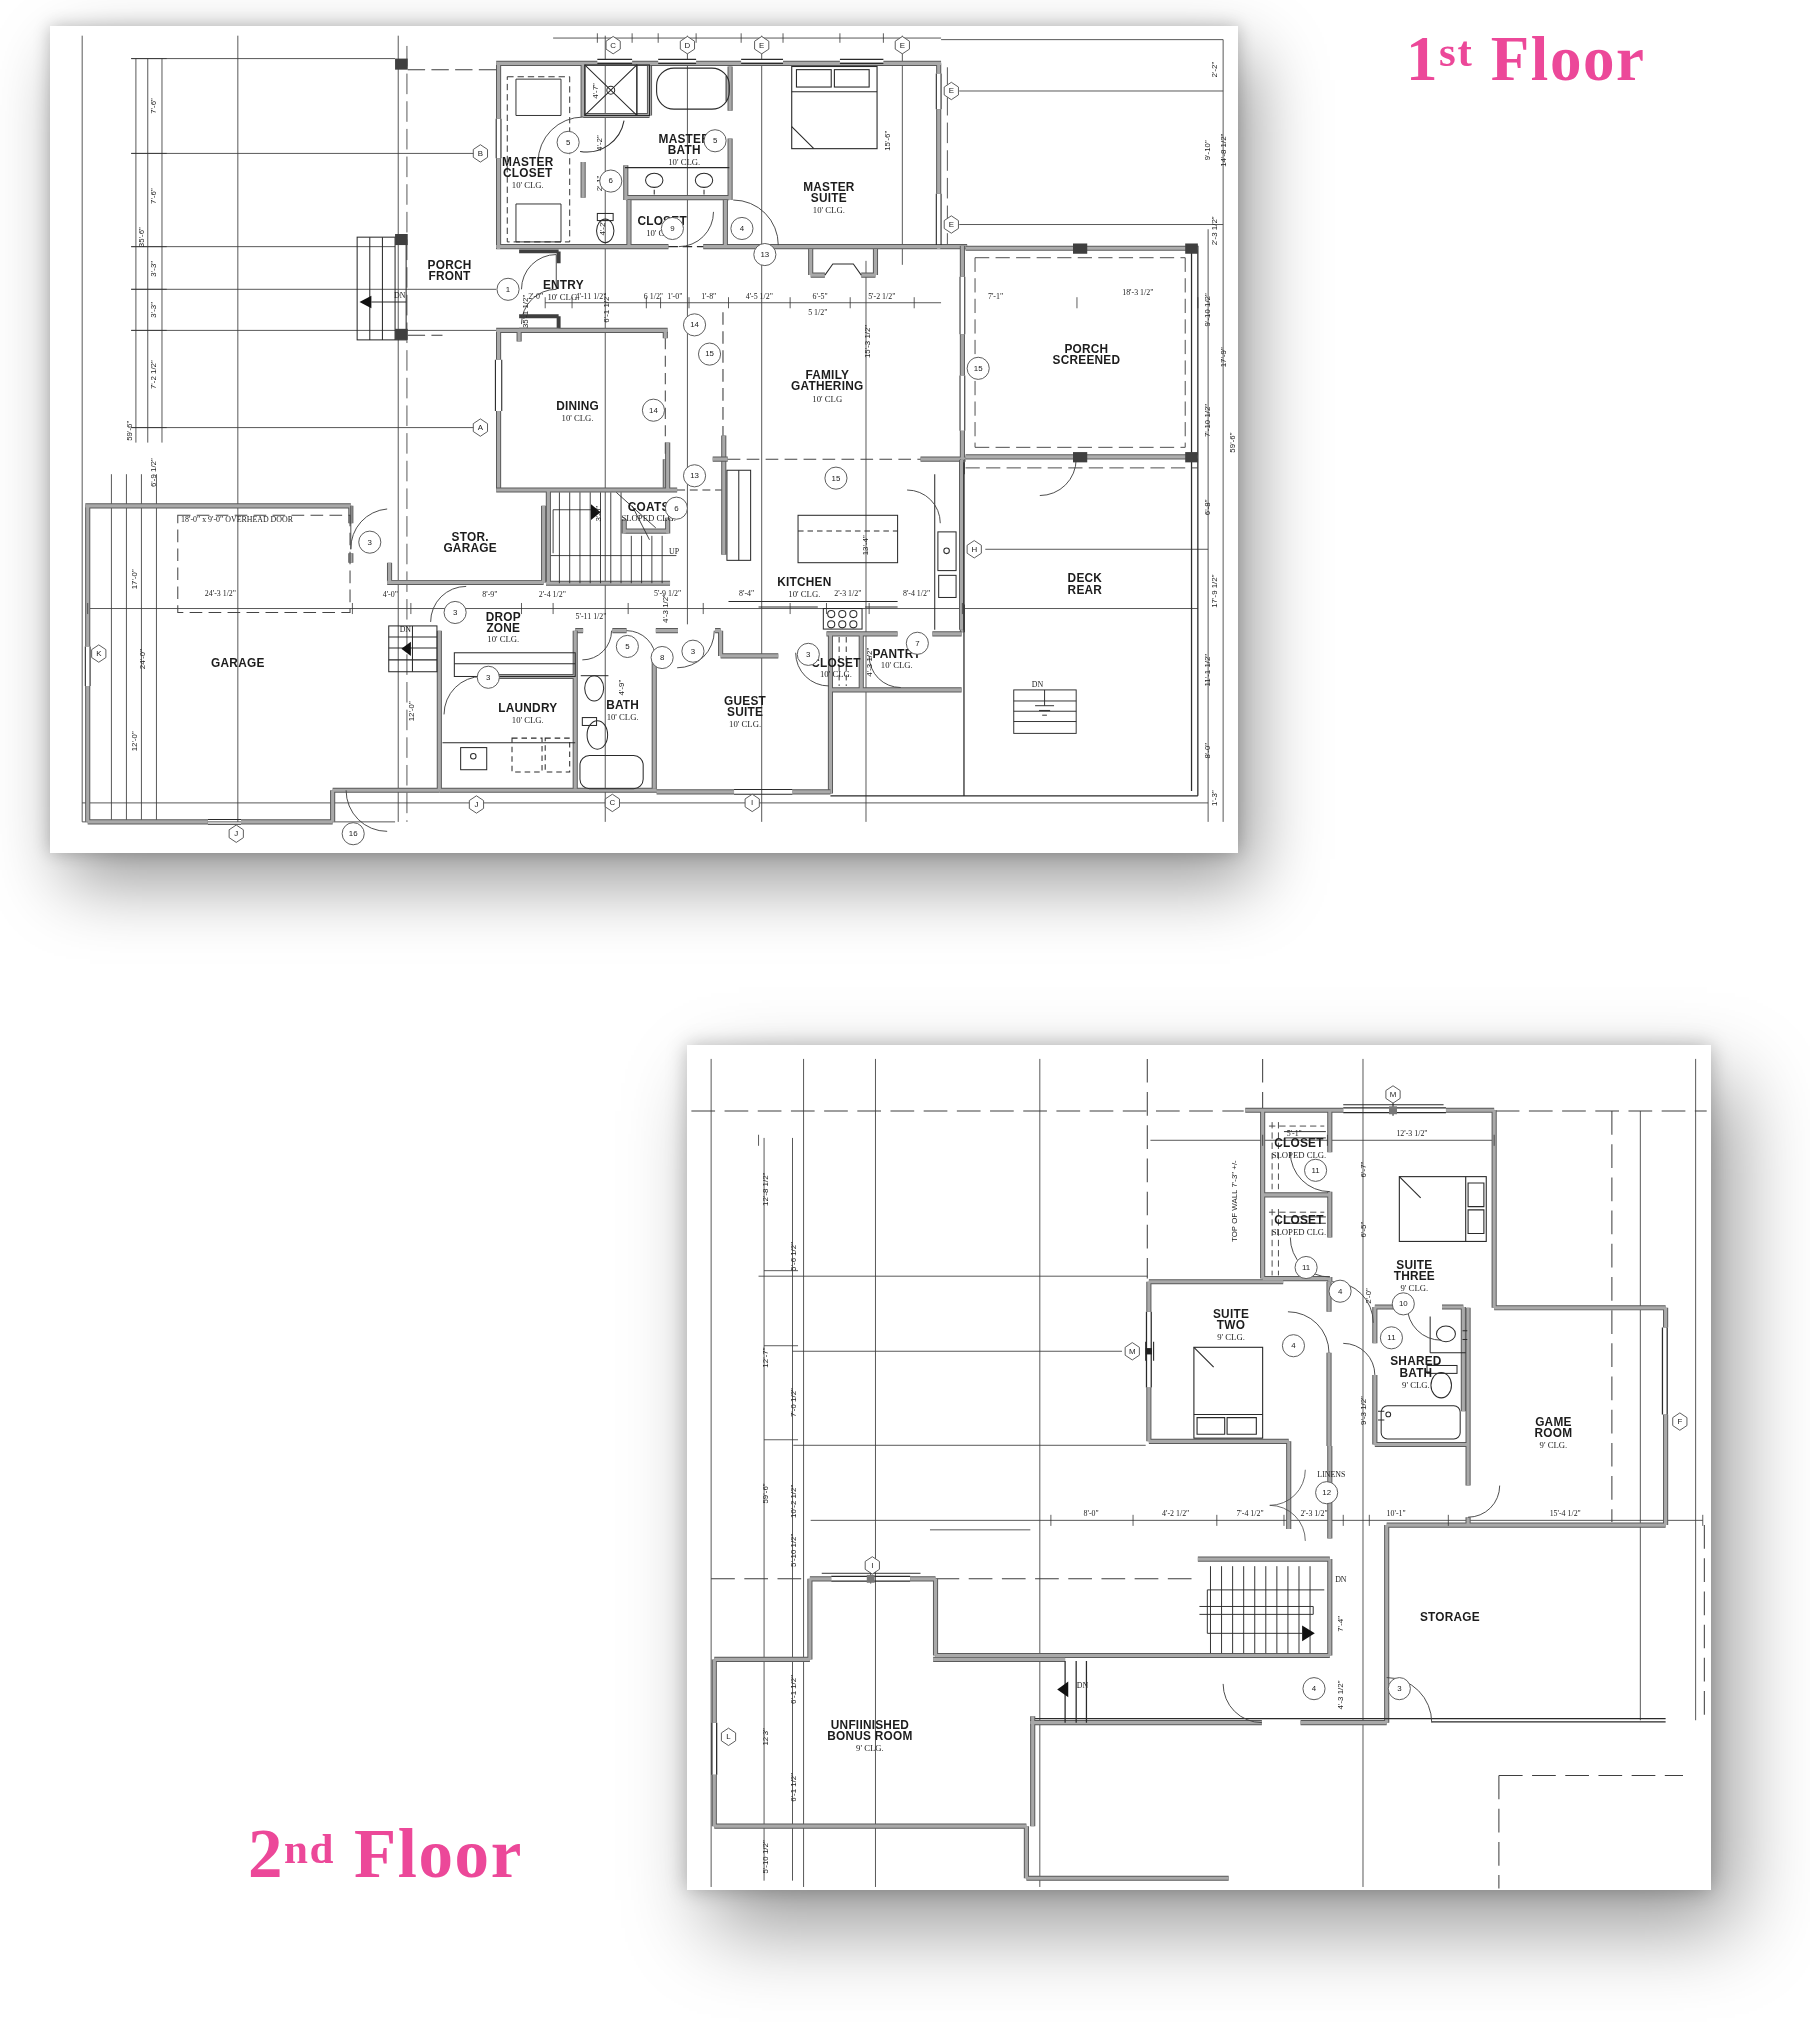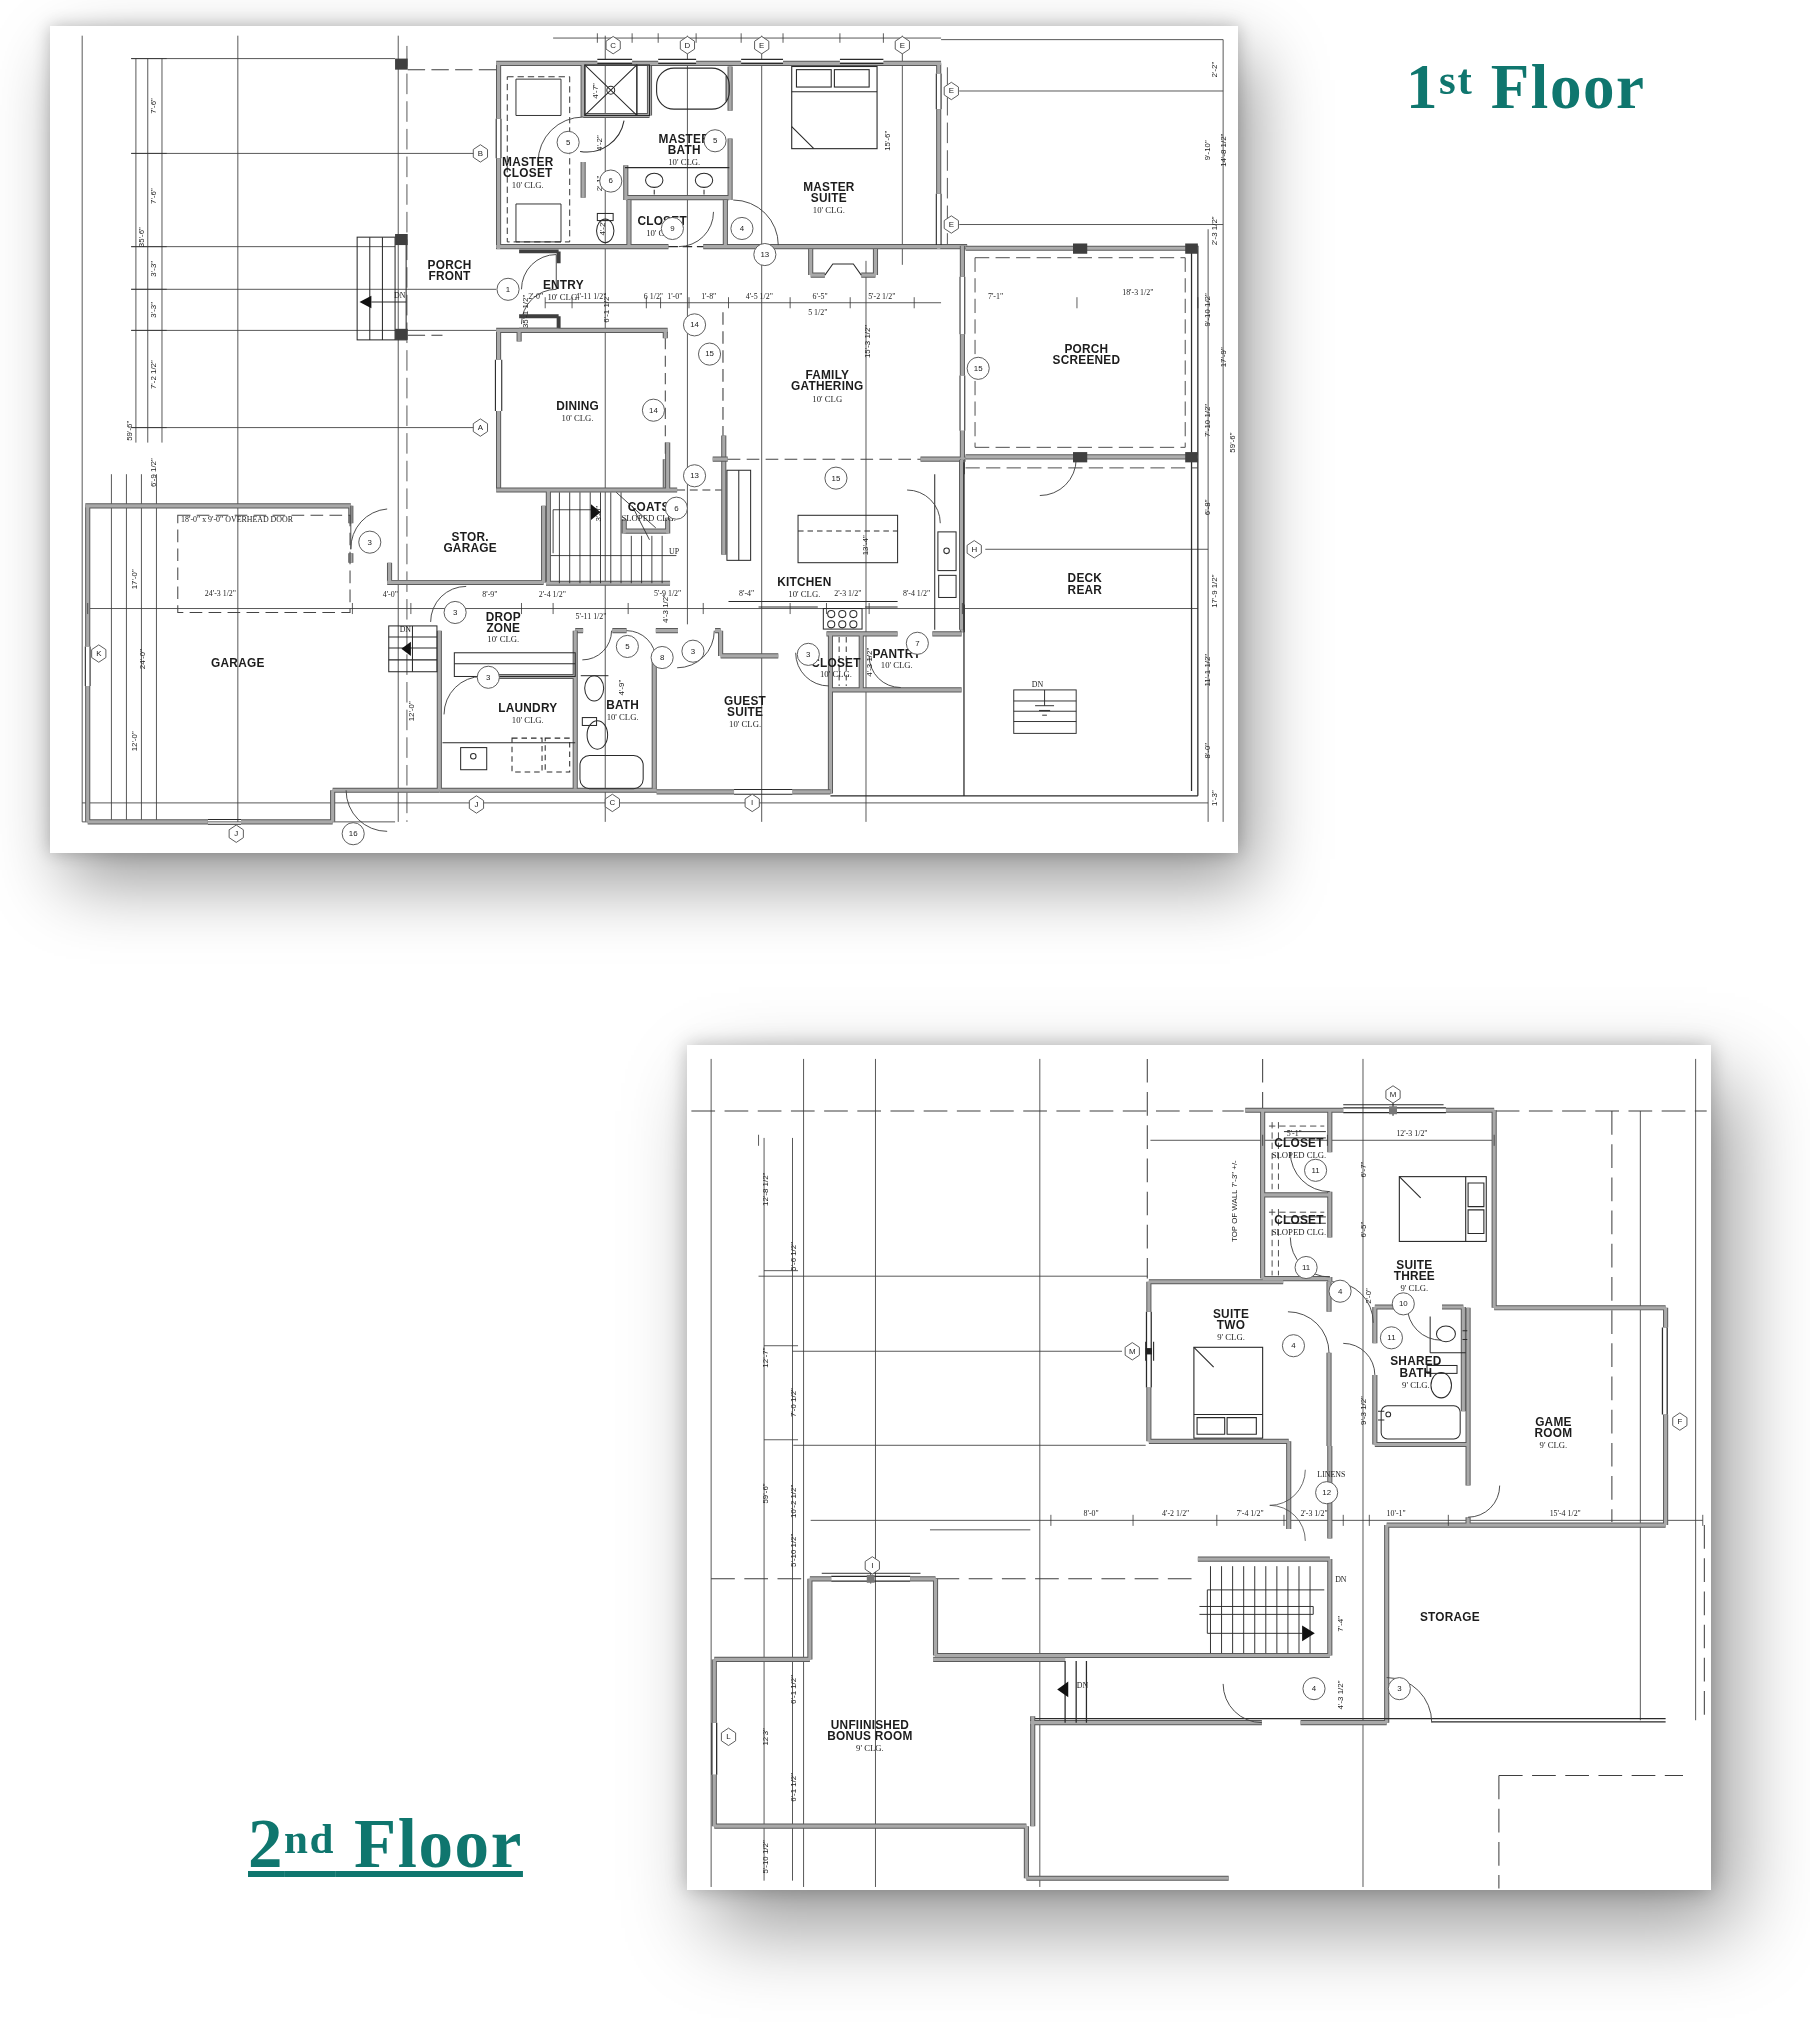--- a/index.html
+++ b/index.html
@@ -4,35 +4,35 @@
 <style>
   html,body{margin:0;padding:0;background:#ffffff;}
   #page{position:relative;width:1811px;height:2023px;background:#ffffff;overflow:hidden;
         font-family:"Liberation Sans",sans-serif;}
   .sheet{position:absolute;background:#ffffff;}
   #s1{left:50px;top:26px;width:1188px;height:827px;
       box-shadow:0 0 16px rgba(0,0,0,0.24), 16px 30px 67px rgba(0,0,0,0.40);}
   #s2{left:687px;top:1045px;width:1024px;height:845px;
       box-shadow:0 0 19px rgba(0,0,0,0.26), 24px 38px 79px rgba(0,0,0,0.40);}
   svg{position:absolute;left:0;top:0;}
-  .ttl{position:absolute;font-family:"Liberation Serif",serif;font-weight:bold;color:#0f766e;
-       letter-spacing:1.6px;margin-top:28px;}
+  .ttl{position:absolute;font-family:"Liberation Serif",serif;font-weight:bold;color:#ec4899;
+       letter-spacing:1.6px;}
   text{font-family:"Liberation Sans",sans-serif;}
   .rs{font-size:15px;fill:#1c1c1c;letter-spacing:0.3px;text-anchor:middle;font-weight:bold;}
   .clg{font-family:"Liberation Serif",serif;font-size:11px;fill:#222;text-anchor:middle;}
   .dim{font-family:"Liberation Serif",serif;font-size:10px;fill:#222;text-anchor:middle;}
   .bub{font-family:"Liberation Serif",serif;font-size:10px;fill:#222;text-anchor:middle;}
 </style>
 </head>
 <body>
 <div id="page">
   <div class="sheet" id="s1"></div>
   <div class="sheet" id="s2"></div>
   <div class="ttl" style="left:1406px;top:23px;font-size:63px;">1<span style="font-size:43px;vertical-align:14.2px;">st</span> Floor</div>
-  <div class="ttl" style="left:248px;top:1777px;font-size:69px;text-decoration:underline;">2<span style="font-size:43px;vertical-align:14.2px;">nd</span> Floor</div>
+  <div class="ttl" style="left:248px;top:1815px;font-size:69px;">2<span style="font-size:43px;vertical-align:14.2px;">nd</span> Floor</div>
   <svg width="1811" height="2023" viewBox="0 0 2292 2560">
     <defs></defs>
     <g id="p1" fill="none" stroke-linecap="butt">
 
       <g stroke="#3f3f3f" stroke-width="1.1">
         <path d="M104 45V1040 M301 45V1040 M504 45V1040 M766 45V1040 M870 45V790 M964 45V1040 M1142 45V335 M1096 330V1040"></path>
         <path d="M172 74V560 M187 74V560 M205 74V560"></path>
         <path d="M141 600V1040 M160 600V1040 M179 600V1040 M198 600V1040"></path>
         <path d="M1529 290V1040 M1548 50V1040"></path>
       </g>

